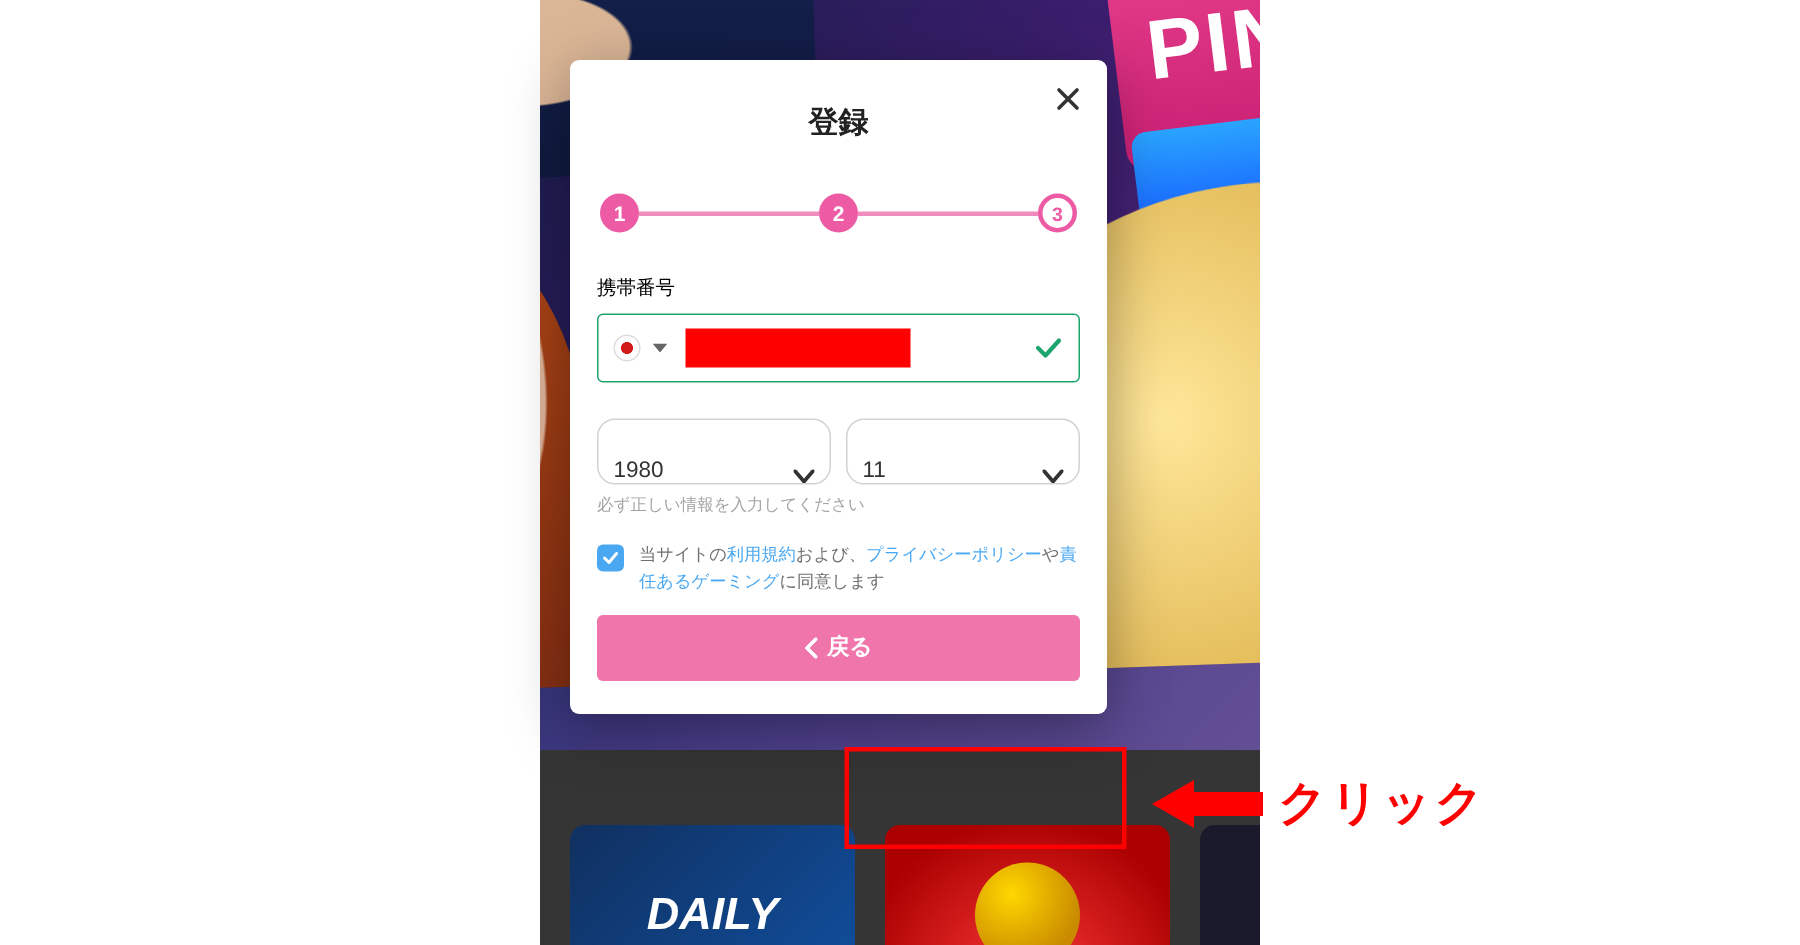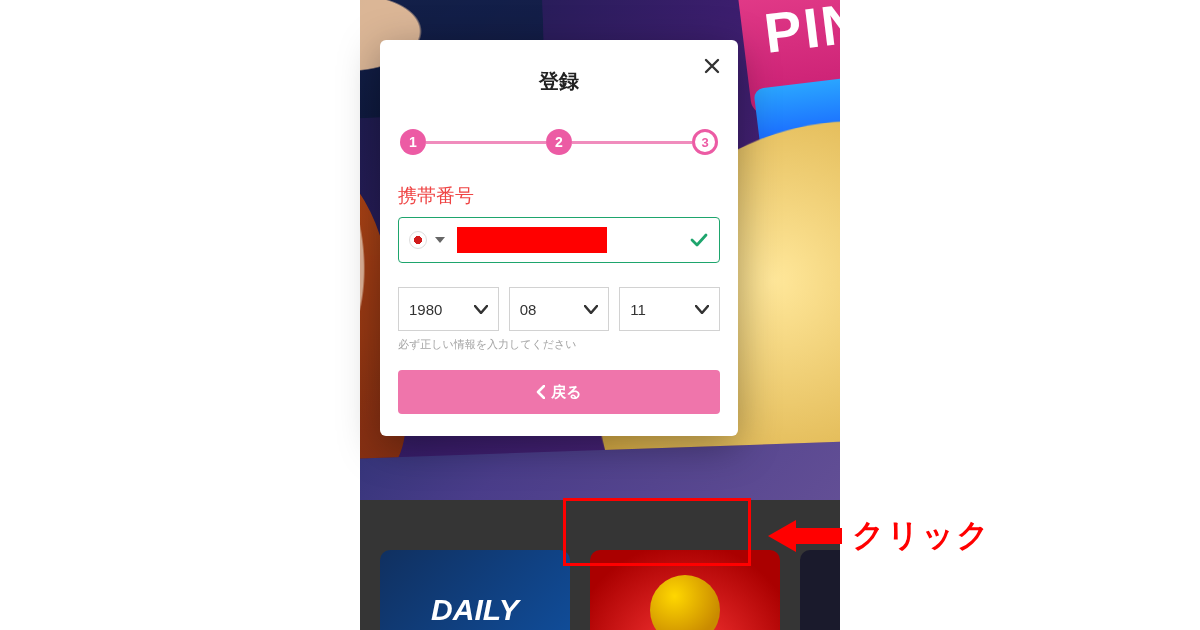--- a/index.html
+++ b/index.html
@@ -186,22 +186,22 @@
       width: 26px;
       height: 26px;
       font-size: 13px;
     }
     .stepline {
       flex: 1;
       height: 3px;
       background: #f08cbd;
     }
     .field-label {
-      font-size: 19px;
-      color: #ef4444;
+      font-size: 13px;
+      color: #000000;
       margin-bottom: 8px;
     }
     .phone-box {
       border: 1.5px solid #1ea56d;
       border-radius: 4px;
       height: 46px;
       display: flex;
       align-items: center;
       padding: 0 10px;
       gap: 8px;
@@ -232,23 +232,23 @@
     }
     .dob-row {
       display: flex;
       gap: 10px;
       margin-bottom: 6px;
     }
     .sel {
       flex: 1;
       height: 44px;
       border: 1px solid #d2d2d2;
-      border-radius: 0;
-      display: flex;
-      align-items: center;
+      border-radius: 12px;
+      display: flex;
+      align-items: flex-end;
       justify-content: space-between;
       padding: 0 10px;
       font-size: 15px;
       color: #333;
       cursor: pointer;
       background: #fff;
     }
     .sel .caret { color:#333; }
     .helper {
       font-size: 11px;
@@ -383,34 +383,38 @@
     </div>
 
     <div class="dob-row">
       <div class="sel">
         <span>1980</span>
         <svg class="caret" width="14" height="9" viewBox="0 0 14 9">
             <path d="M1 1 L7 8 L13 1" stroke="#333" stroke-width="2.5" fill="none" stroke-linecap="round" stroke-linejoin="round"></path>
           </svg>
       </div>
       <div class="sel">
-        <span>08</span>
-        <svg class="caret" width="14" height="9" viewBox="0 0 14 9">
-            <path d="M1 1 L7 8 L13 1" stroke="#333" stroke-width="2.5" fill="none" stroke-linecap="round" stroke-linejoin="round"></path>
-          </svg>
-      </div>
-      <div class="sel">
         <span>11</span>
         <svg class="caret" width="14" height="9" viewBox="0 0 14 9">
             <path d="M1 1 L7 8 L13 1" stroke="#333" stroke-width="2.5" fill="none" stroke-linecap="round" stroke-linejoin="round"></path>
           </svg>
       </div>
     </div>
     <div class="helper">必ず正しい情報を入力してください</div>
 
+    <div class="chk-row">
+      <div class="chkbox">
+        <svg width="12" height="12" viewBox="0 0 12 12">
+            <path d="M2 6 L5 9 L10 3" stroke="#fff" stroke-width="2" fill="none" stroke-linecap="round" stroke-linejoin="round"></path>
+          </svg>
+      </div>
+      <div class="chk-text">
+        <span>当サイトの</span><a href="#">利用規約</a><span>および、</span><a href="#">プライバシーポリシー</a><span>や</span><a href="#">責任あるゲーミング</a><span>に同意します</span>
+      </div>
+    </div>
 
 
     <div class="btns">
       <button class="btn back">
         <svg width="9" height="14" viewBox="0 0 9 14">
             <path d="M8 1 L2 7 L8 13" stroke="#fff" stroke-width="2.5" fill="none" stroke-linecap="round" stroke-linejoin="round"></path>
           </svg>
         <span>戻る</span>
       </button>
     </div>

